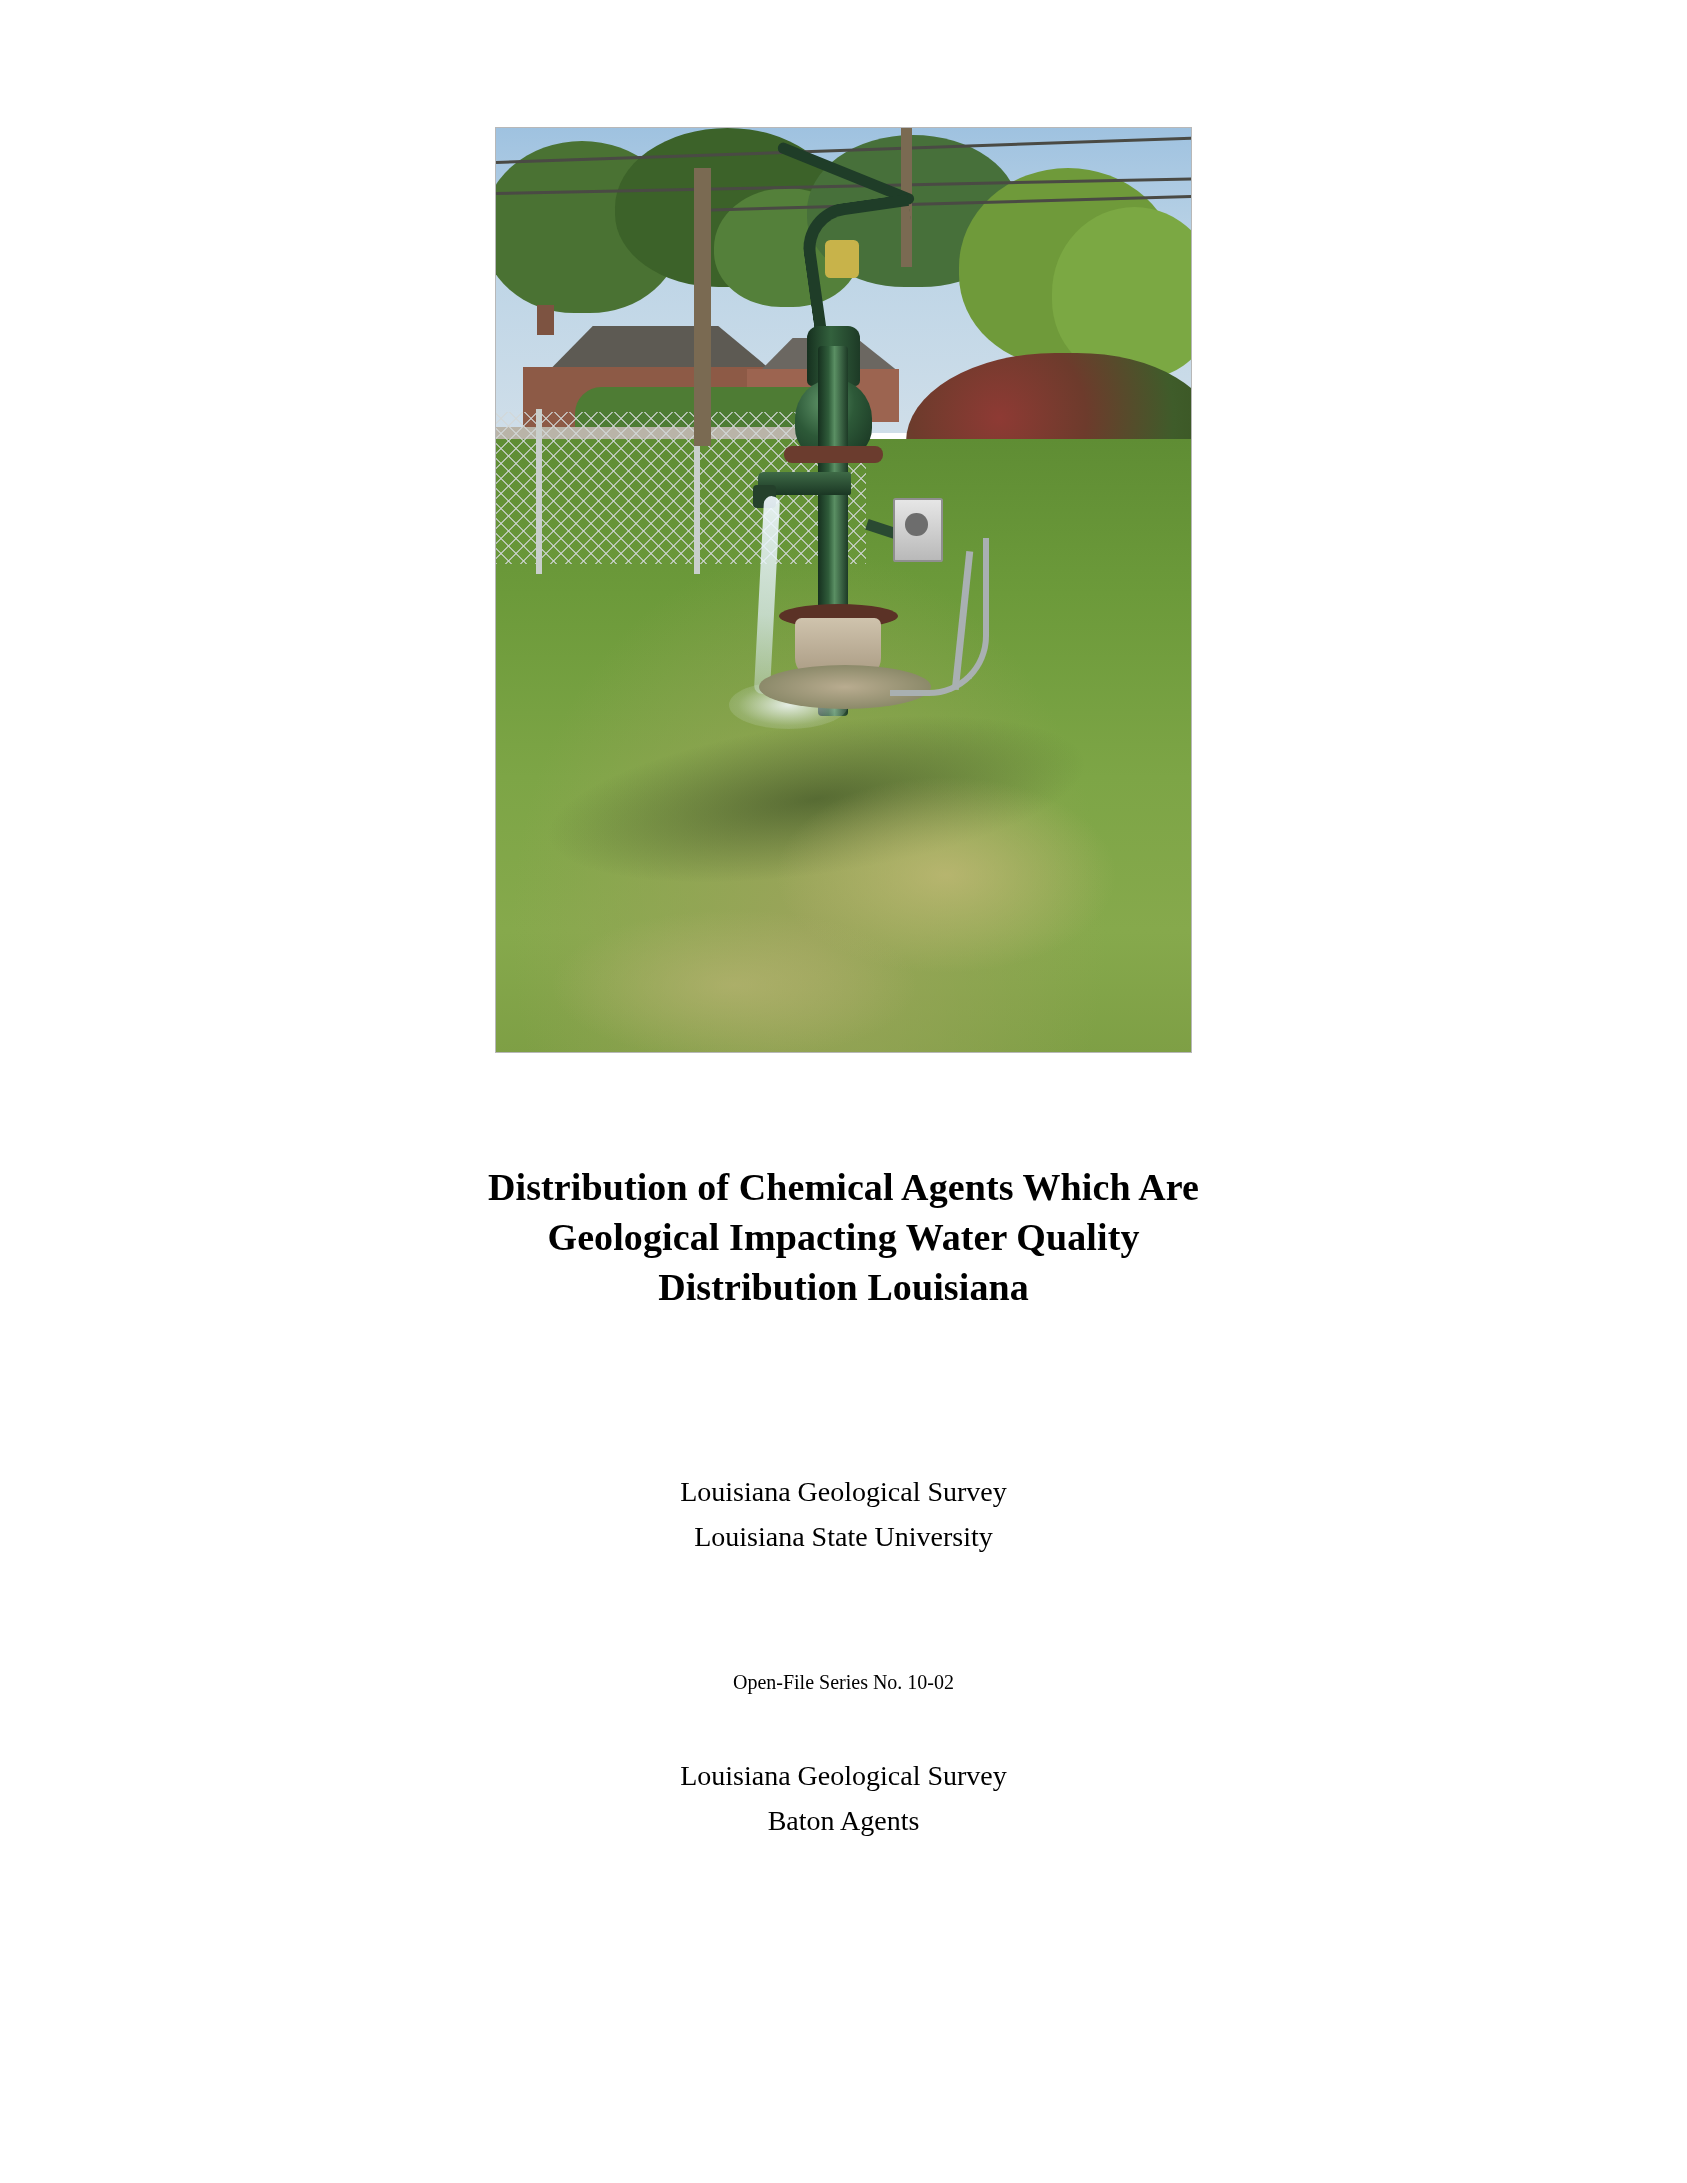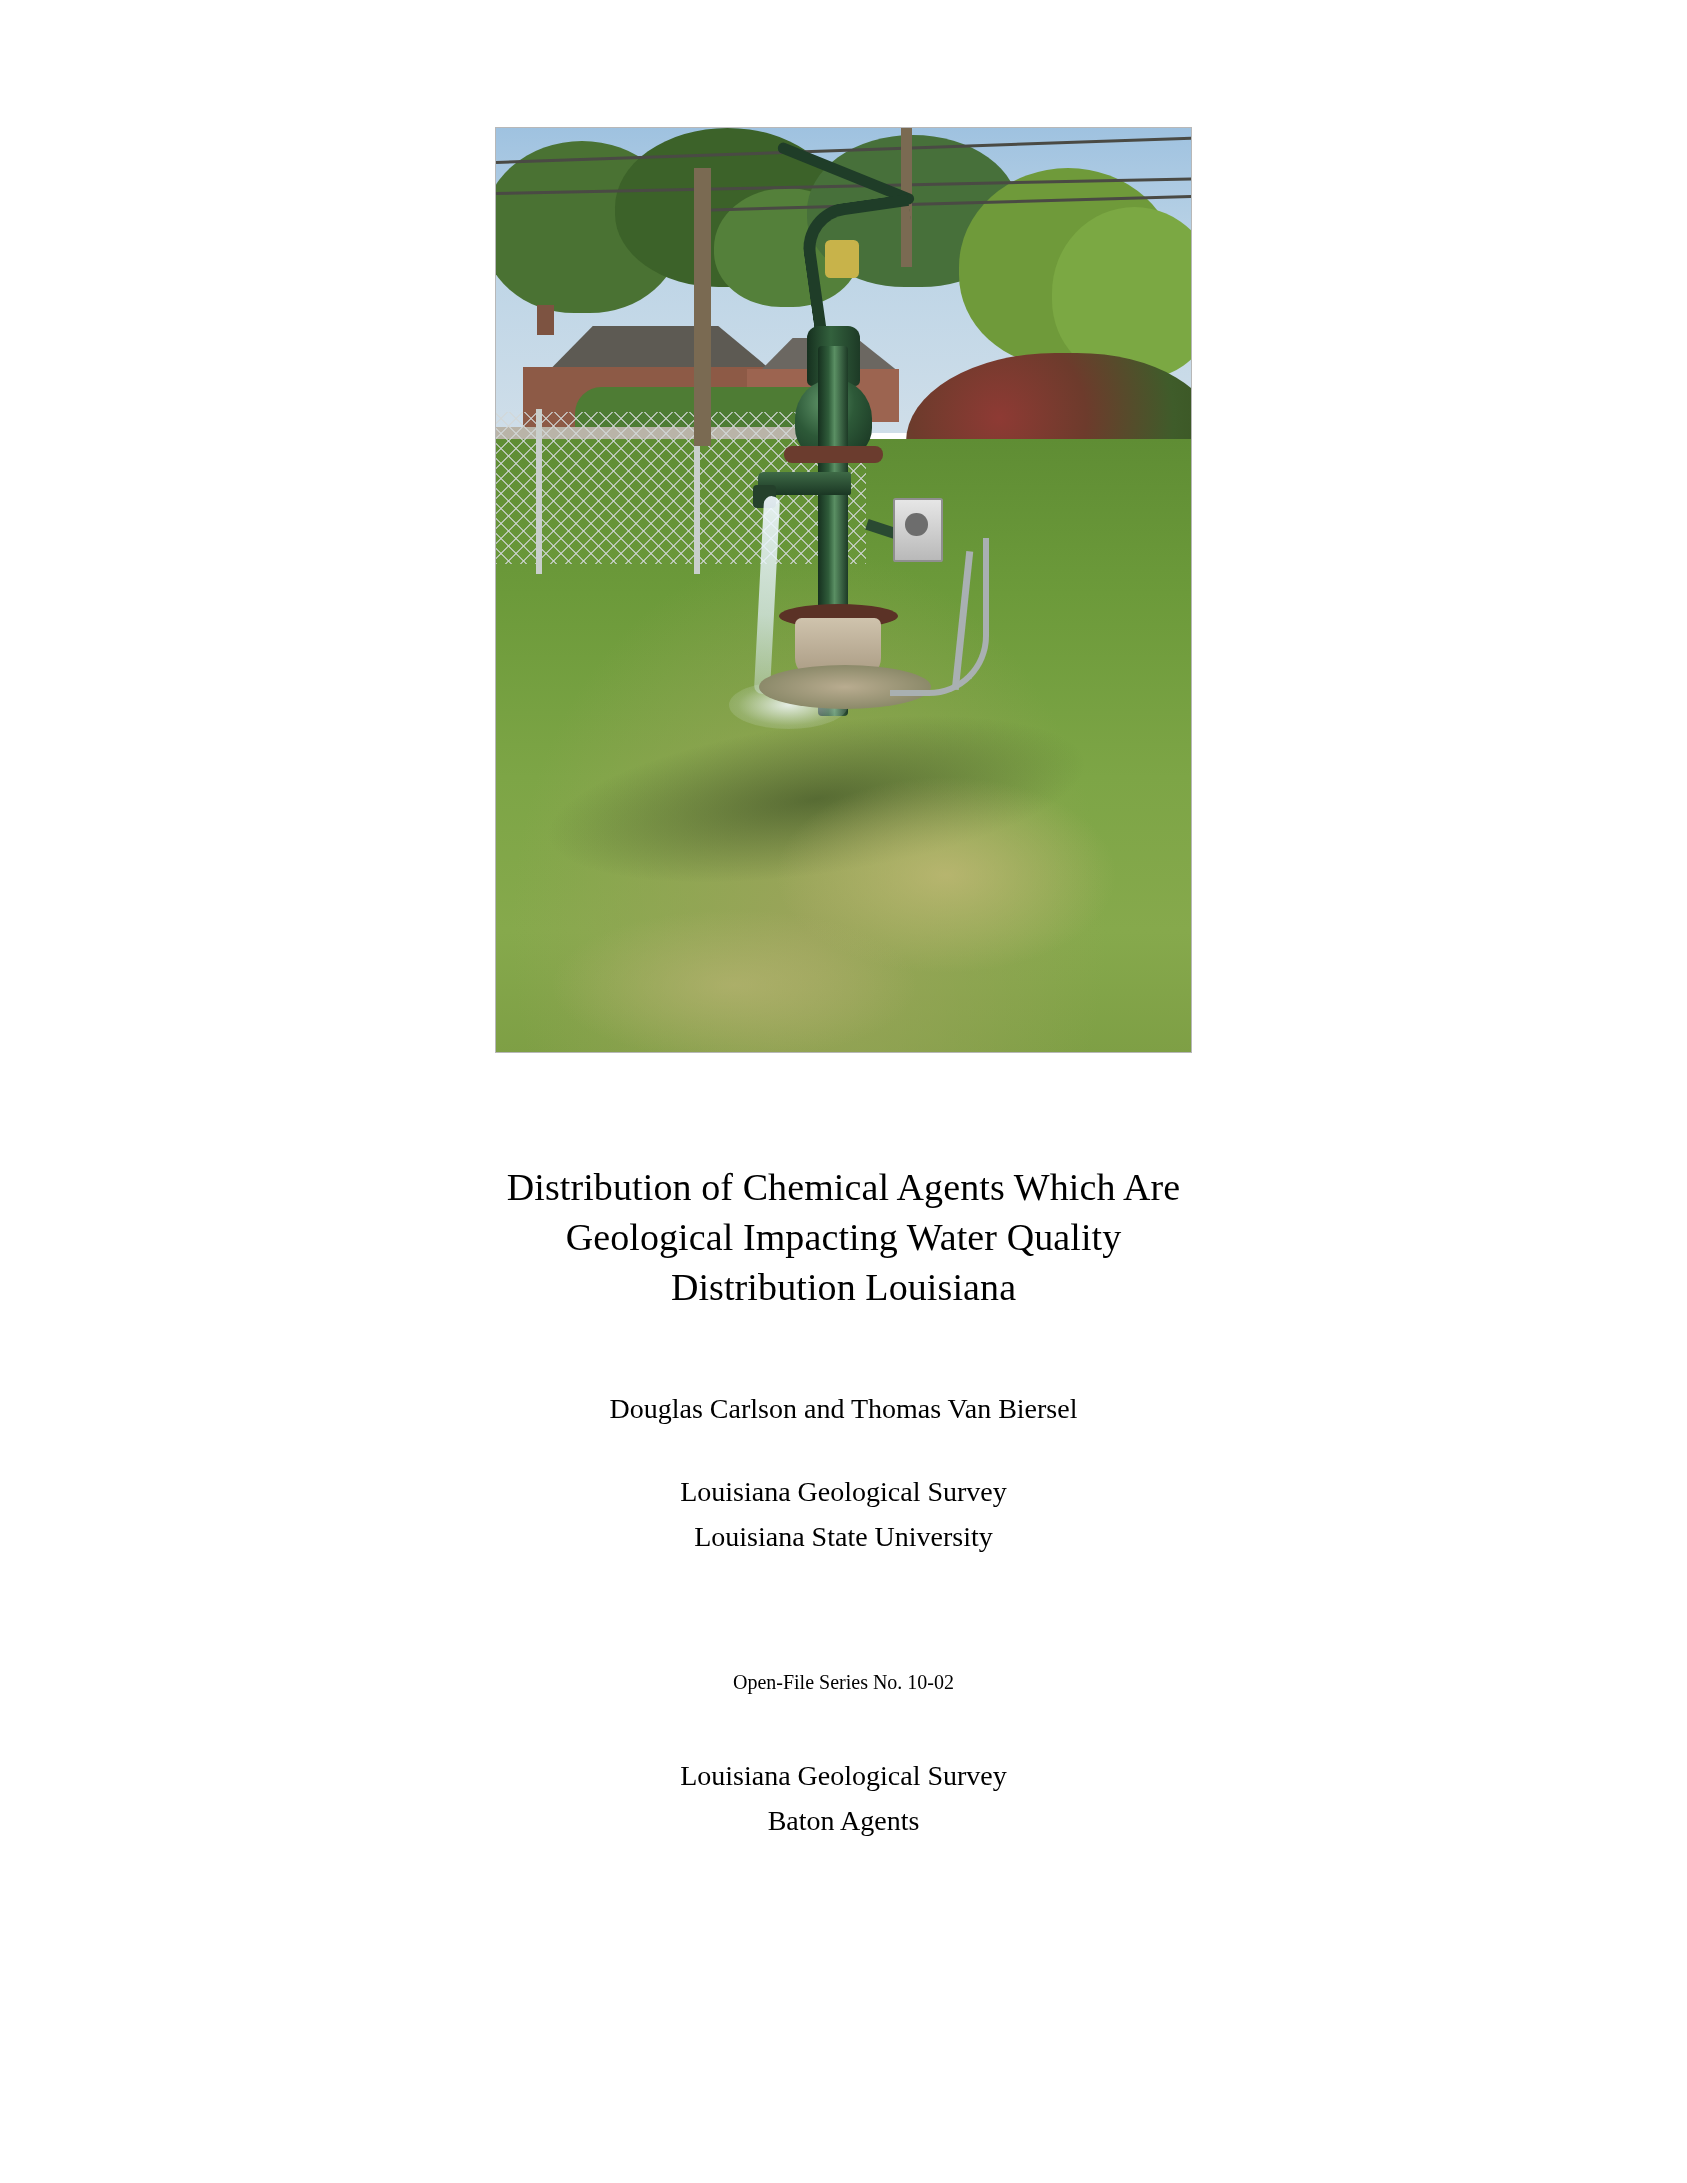--- a/index.html
+++ b/index.html
@@ -291,21 +291,21 @@
     transform: rotate(6deg);
   }
 
   
   .title {
     position: absolute;
     left: 281px;
     top: 1137px;
     width: 1125px;
     text-align: center;
-    font-weight: normal;
+    font-weight: bold;
     font-size: 38px;
     line-height: 50px;
     letter-spacing: 0.1px;
   }
   .title .line { display: block; }
 
   .authors {
     position: absolute;
     left: 281px;
     top: 1393px;
@@ -405,21 +405,20 @@
       <div class="hose2"></div>
     </div>
   </div>
 
   <h1 class="title">
     <span class="line">Distribution of Chemical Agents Which Are</span>
     <span class="line">Geological Impacting Water Quality</span>
     <span class="line">Distribution Louisiana</span>
   </h1>
 
-  <div class="authors">Douglas Carlson and Thomas Van Biersel</div>
 
   <div class="affiliation">
     <span class="line">Louisiana Geological Survey</span>
     <span class="line">Louisiana State University</span>
   </div>
 
   <div class="series">Open-File Series No. 10-02</div>
 
   <div class="publisher">
     <span class="line">Louisiana Geological Survey</span>

